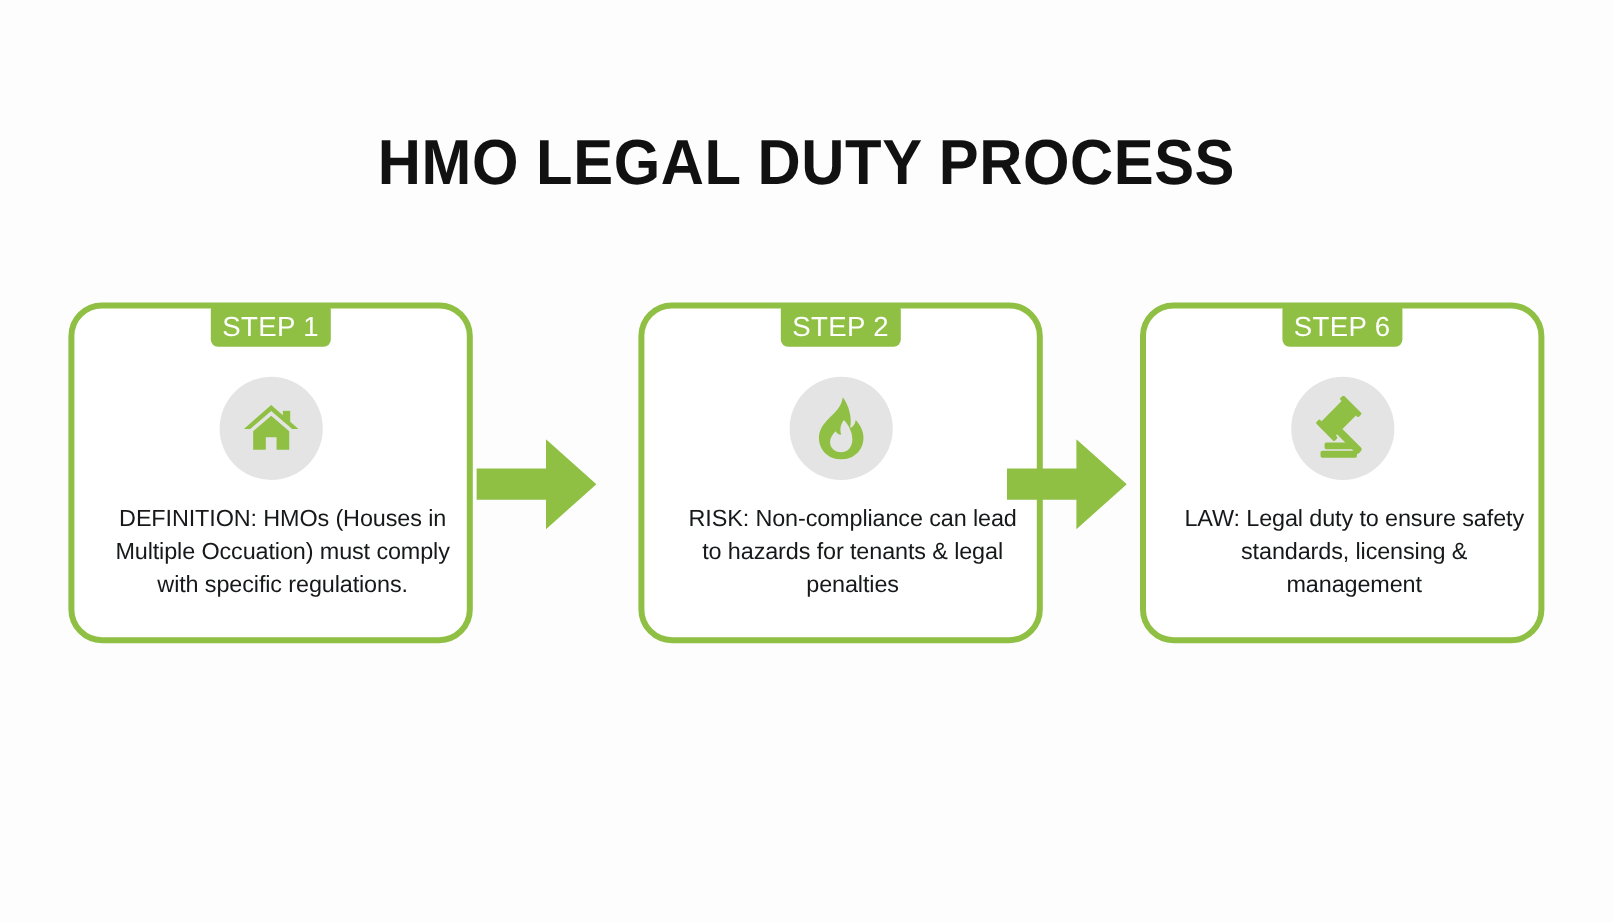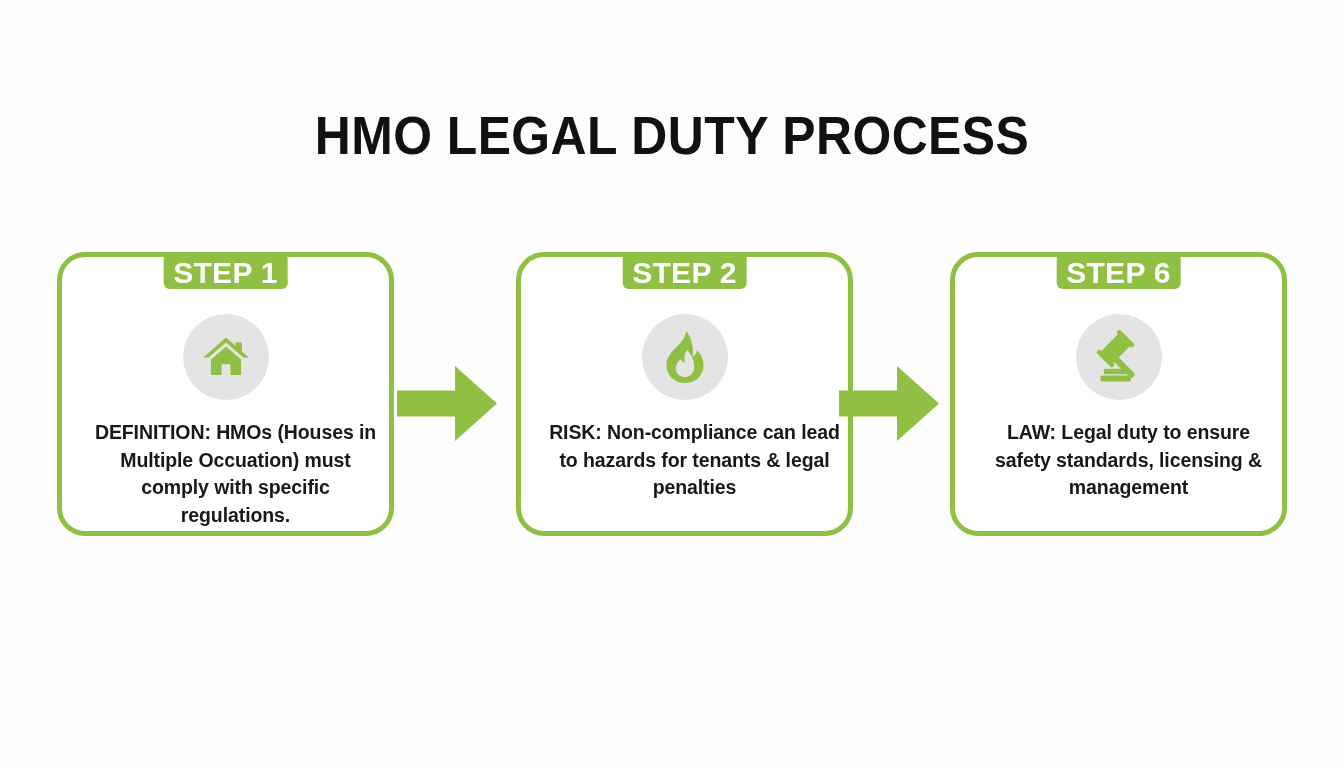--- a/index.html
+++ b/index.html
@@ -43,38 +43,38 @@
     position: absolute;
     top: 252px;
     width: 337px;
     height: 284px;
     box-sizing: border-box;
     border: 5px solid #8FC044;
     border-radius: 28px;
     background: #ffffff;
   }
   #card-1 { left: 57px; }
-  #card-2 { left: 516px; }
+  #card-2 { left: 532px; }
   #card-3 { left: 950px; }
 
   
   .step-badge {
     position: absolute;
     top: -1px;
     left: 50%;
     transform: translateX(-50%);
     min-width: 94px;
     height: 33px;
     box-sizing: border-box;
     background: #8FC044;
     border-radius: 2px 2px 6px 6px;
     color: #ffffff;
-    font-size: 30px;
+    font-size: 23px;
     line-height: 33px;
-    font-weight: bold;
+    font-weight: normal;
     text-align: center;
     padding: 0 10px;
     letter-spacing: 0.3px;
     white-space: nowrap;
   }
 
   
   .icon-circle {
     position: absolute;
     top: 57px;
@@ -94,21 +94,21 @@
 
   
   .card-text {
     position: absolute;
     left: 8px;
     right: 8px;
     top: 162px;
     text-align: center;
     font-size: 19.5px;
     line-height: 27.5px;
-    font-weight: bold;
+    font-weight: normal;
     color: #16181a;
     letter-spacing: -0.1px;
     margin-left: 20px;
   }
 
   
   .arrow {
     position: absolute;
     top: 366px;
     width: 100px;

